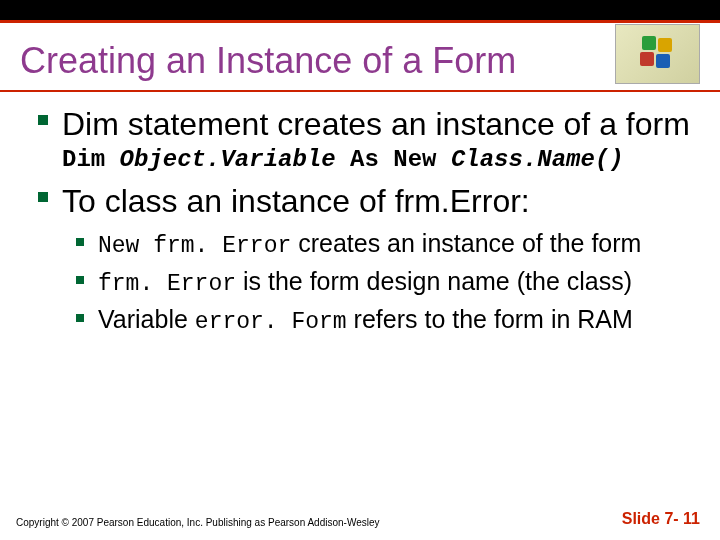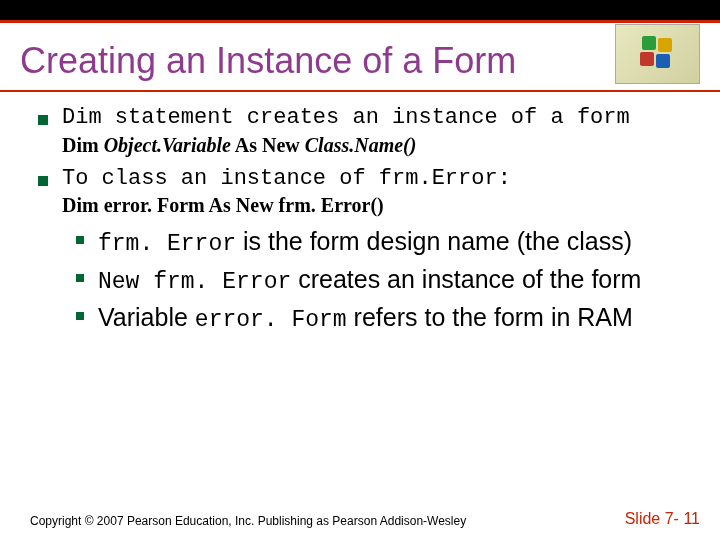--- a/index.html
+++ b/index.html
@@ -73,37 +73,36 @@
   }
   ul.lvl1 {
     list-style: none;
     padding: 0;
     margin: 0;
   }
   ul.lvl1 > li {
     position: relative;
     padding-left: 32px;
     margin: 4px 0 2px 0;
-    font-size: 22px;
+    font-size: 32px;
     line-height: 1.25;
-    font-family: Liberation Mono, monospace;
   }
   ul.lvl1 > li::before {
     content: "";
     position: absolute;
     left: 8px;
     top: 11px;
     width: 10px;
     height: 10px;
     background: #006633;
   }
   .code-line {
-    font-family: Liberation Serif, serif;
+    font-family: Liberation Mono, monospace;
     font-weight: bold;
-    font-size: 20px;
+    font-size: 24px;
     margin: 2px 0 8px 32px;
   }
   .ital { font-style: italic; }
   ul.lvl2 {
     list-style: none;
     padding: 0;
     margin: 6px 0 6px 40px;
   }
   ul.lvl2 > li {
     position: relative;
@@ -121,30 +120,30 @@
     height: 8px;
     background: #006633;
   }
   .mono {
     font-family: "Courier New", monospace;
     font-size: 23px;
   }
   .footer-left {
     position: absolute;
     bottom: 12px;
-    left: 30px;
-    font-size: 12px;
+    left: 16px;
+    font-size: 10px;
     color: #000;
   }
   .footer-right {
     position: absolute;
     bottom: 12px;
     right: 20px;
     font-size: 16px;
-    font-weight: normal;
+    font-weight: bold;
     color: #c20;
   }
 </style>
 </head>
 <body>
 
 <div class="slide">
   <div class="top-bar"></div>
   <div class="logo">
     <div class="logo-blocks">
@@ -162,28 +161,27 @@
     <ul class="lvl1">
       <li>Dim statement creates an instance of a form</li>
     </ul>
     <div class="code-line">
       <span>Dim </span><span class="ital">Object.Variable</span><span> As New </span><span class="ital">Class.Name()</span>
     </div>
 
     <ul class="lvl1">
       <li>To class an instance of frm.Error:</li>
     </ul>
-    <div class="code-line">Dim error. Form As New frm. Error()</div>
 
     <ul class="lvl2">
       <li>
-        <span class="mono">frm. Error</span><span> is the form design name (the class)</span>
+        <span class="mono">New frm. Error</span><span> creates an instance of the form</span>
       </li>
       <li>
-        <span class="mono">New frm. Error</span><span> creates an instance of the form</span>
+        <span class="mono">frm. Error</span><span> is the form design name (the class)</span>
       </li>
       <li>
         <span>Variable </span><span class="mono">error. Form</span><span> refers to the form in RAM</span>
       </li>
     </ul>
 
   </div>
 
   <div class="footer-left">Copyright © 2007 Pearson Education, Inc. Publishing as Pearson Addison-Wesley</div>
   <div class="footer-right">Slide 7- 11</div>

